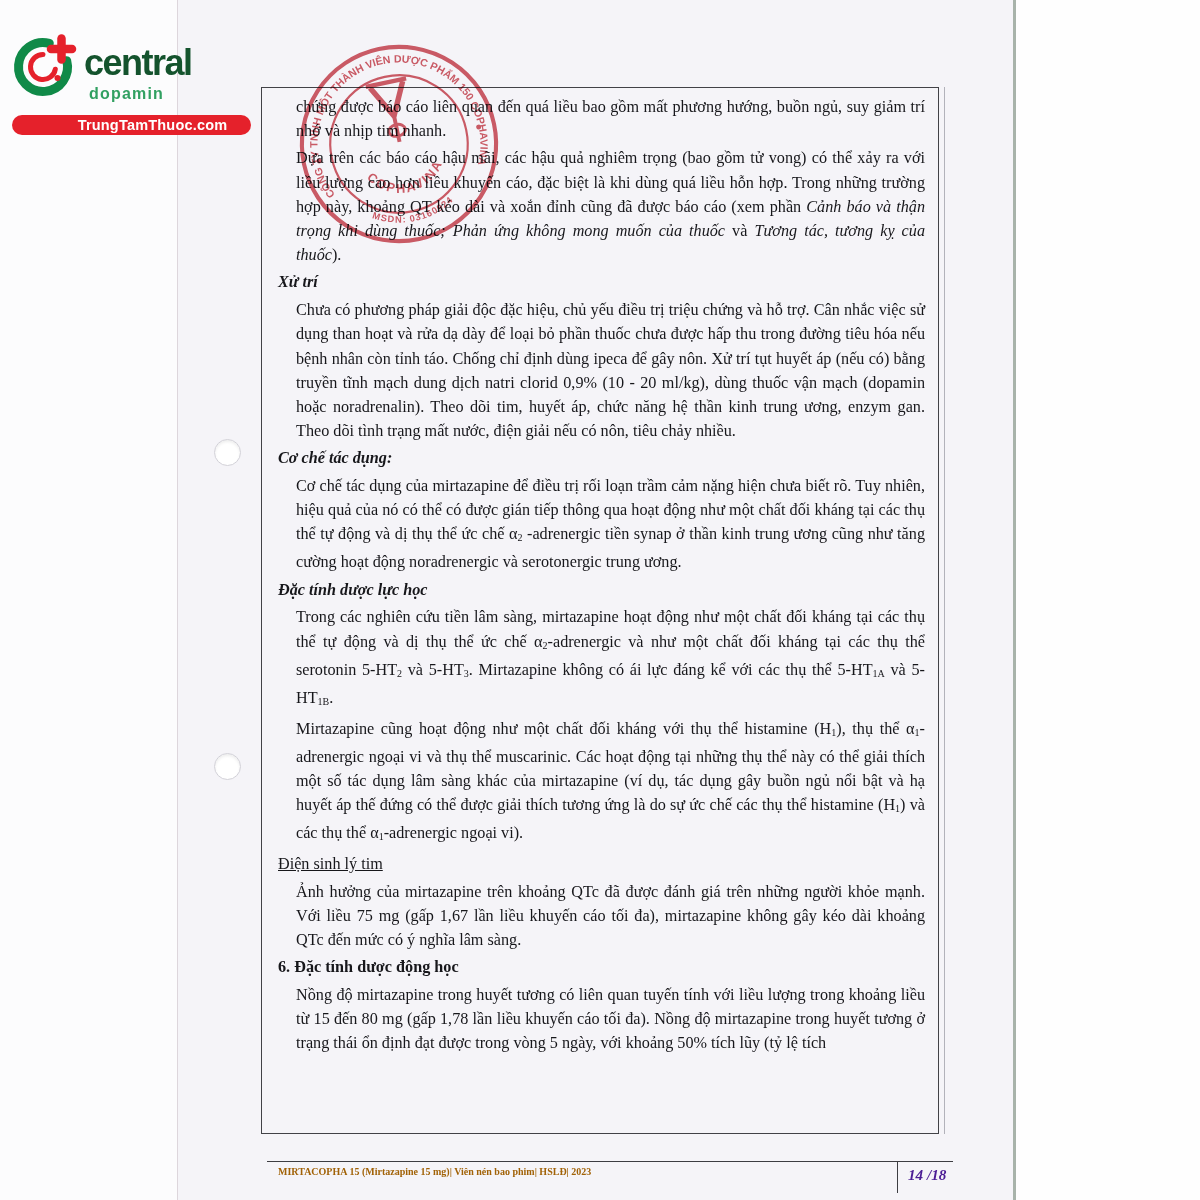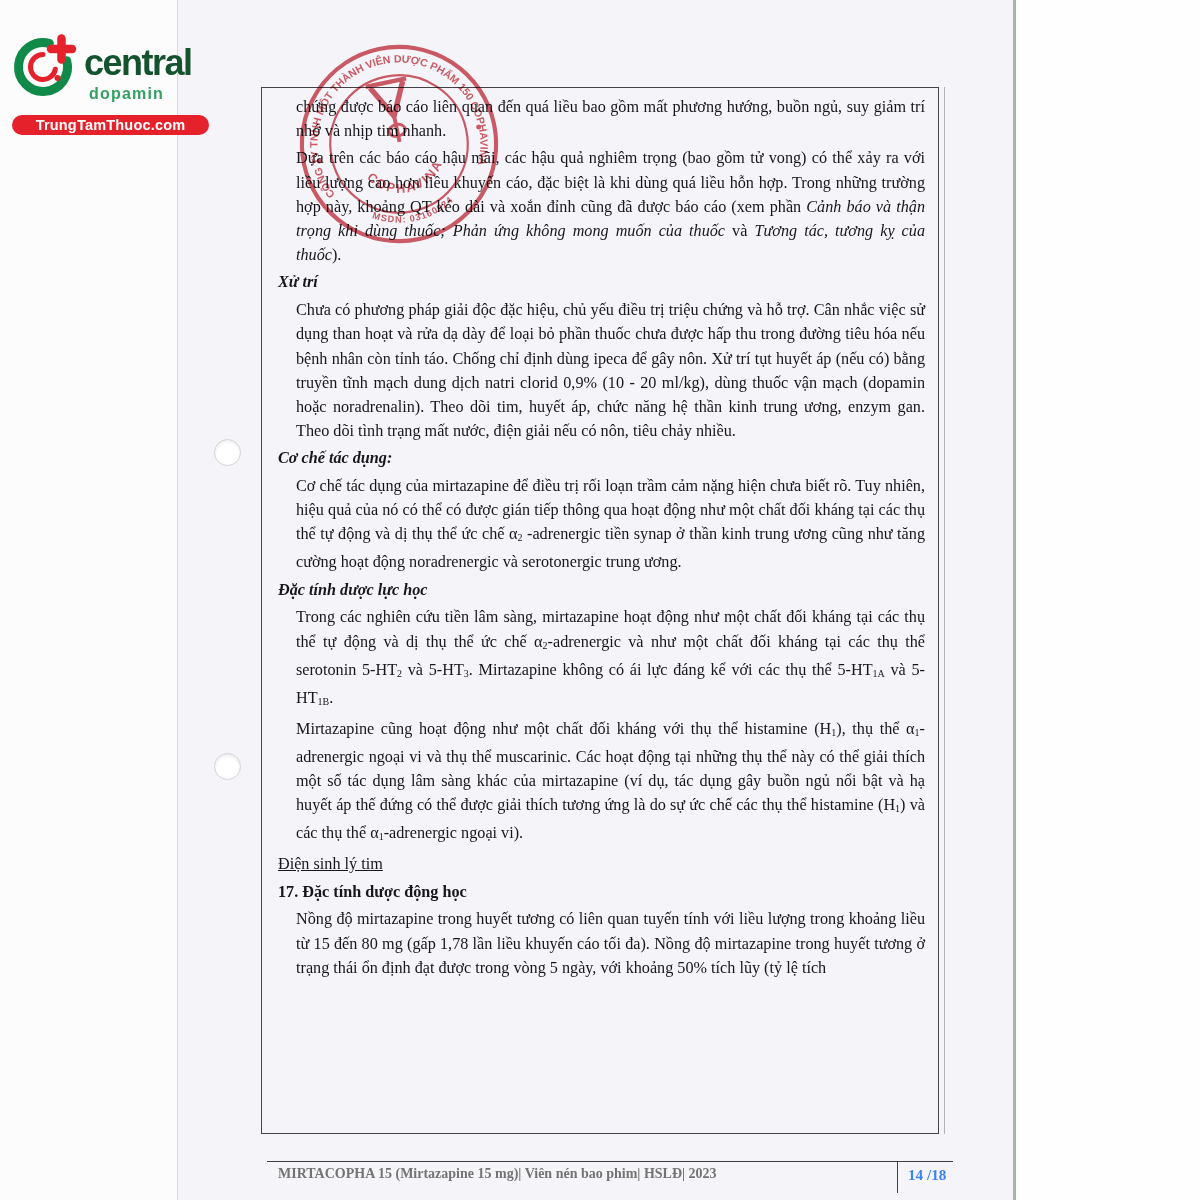--- a/index.html
+++ b/index.html
@@ -20,39 +20,39 @@
 
   
   .logo{position:absolute;left:0;top:0;width:280px;height:150px;}
   .logo svg{position:absolute;left:10px;top:33px;}
   .brand{position:absolute;left:84px;top:42px;font-family:"Liberation Sans",sans-serif;
          font-weight:bold;font-size:36px;color:#14532d;letter-spacing:-1.5px;}
   .brand-sub{position:absolute;left:89px;top:85px;font-family:"Liberation Sans",sans-serif;
          font-weight:bold;font-size:16px;color:#31a061;letter-spacing:1.2px;}
   .banner{position:absolute;left:12px;top:115px;width:197px;height:20px;background:#e5212b;
          border-radius:10px;color:#ffffff;font-family:"Liberation Sans",sans-serif;
-         font-weight:bold;font-size:14.5px;line-height:20px;text-align:center;letter-spacing:.2px;}
+         font-weight:bold;font-size:14.5px;line-height:20px;text-align:center;letter-spacing:.2px;padding-left:42px;}
 
   
   .stamp{position:absolute;left:296px;top:41px;width:206px;height:206px;
          transform:rotate(-12deg);opacity:.82;mix-blend-mode:multiply;}
 
   
   .docbox{position:absolute;left:261px;top:87px;width:678px;height:1047px;box-sizing:border-box;
           border:1.6px solid #424247;padding:7px 13px 0 0;overflow:hidden;}
   .docbox-shadowline{position:absolute;left:944px;top:87px;width:1px;height:1047px;background:#b2b2ba;}
   .blk{font-size:16.2px;line-height:24.2px;text-align:justify;margin:0 0 3px 34px;}
   .lvl1{margin-left:16px;text-align:left;}
   .hd{margin-top:1px;margin-bottom:3.5px;}
 
   
   .footer-rule{position:absolute;left:267px;top:1161px;width:686px;border-top:1.8px solid #3d3d42;}
   .footer-divider{position:absolute;left:897px;top:1162px;height:31px;border-left:1.6px solid #3d3d42;}
-  .footer-text{position:absolute;left:278px;top:1166px;font-weight:bold;font-size:14px;color:#737373;}
-  .footer-page{position:absolute;left:908px;top:1166px;font-weight:bold;font-size:15.2px;color:#3b82f6;}
+  .footer-text{position:absolute;left:278px;top:1166px;font-weight:bold;font-size:10px;color:#a16207;}
+  .footer-page{position:absolute;left:908px;top:1166px;font-weight:bold;font-size:15.2px;color:#4c1d95;font-style:italic;}
 </style>
 </head>
 <body>
 
 <div class="left-strip"></div>
 <div class="paper"></div>
 <div class="right-edge"></div>
 <div class="right-strip"></div>
 
 <div class="hole hole1"></div>
@@ -75,21 +75,22 @@
   <div class="blk"><span>chứng được báo cáo liên quan đến quá liều bao gồm mất phương hướng, buồn ngủ, suy giảm trí nhớ và nhịp tim nhanh.</span></div>
   <div class="blk"><span>Dựa trên các báo cáo hậu mãi, các hậu quả nghiêm trọng (bao gồm tử vong) có thể xảy ra với liều lượng cao hơn liều khuyến cáo, đặc biệt là khi dùng quá liều hỗn hợp. Trong những trường hợp này, khoảng QT kéo dài và xoắn đỉnh cũng đã được báo cáo (xem phần </span><span style="font-style: italic;">Cảnh báo và thận trọng khi dùng thuốc; Phản ứng không mong muốn của thuốc</span><span> và </span><span style="font-style: italic;">Tương tác, tương kỵ của thuốc</span><span>).</span></div>
   <div class="blk lvl1 hd"><span style="font-weight: bold; font-style: italic;">Xử trí</span></div>
   <div class="blk"><span>Chưa có phương pháp giải độc đặc hiệu, chủ yếu điều trị triệu chứng và hỗ trợ. Cân nhắc việc sử dụng than hoạt và rửa dạ dày để loại bỏ phần thuốc chưa được hấp thu trong đường tiêu hóa nếu bệnh nhân còn tỉnh táo. Chống chỉ định dùng ipeca để gây nôn. Xử trí tụt huyết áp (nếu có) bằng truyền tĩnh mạch dung dịch natri clorid 0,9% (10 - 20 ml/kg), dùng thuốc vận mạch (dopamin hoặc noradrenalin). Theo dõi tim, huyết áp, chức năng hệ thần kinh trung ương, enzym gan. Theo dõi tình trạng mất nước, điện giải nếu có nôn, tiêu chảy nhiều.</span></div>
   <div class="blk lvl1 hd"><span style="font-weight: bold; font-style: italic; text-align: right;">Cơ chế tác dụng:</span></div>
   <div class="blk"><span>Cơ chế tác dụng của mirtazapine để điều trị rối loạn trầm cảm nặng hiện chưa biết rõ. Tuy nhiên, hiệu quả của nó có thể có được gián tiếp thông qua hoạt động như một chất đối kháng tại các thụ thể tự động và dị thụ thể ức chế α</span><span style="font-size: 0.62em; vertical-align: -0.18em;">2</span><span> -adrenergic tiền synap ở thần kinh trung ương cũng như tăng cường hoạt động noradrenergic và serotonergic trung ương.</span></div>
   <div class="blk lvl1 hd"><span style="font-weight: bold; font-style: italic;">Đặc tính dược lực học</span></div>
   <div class="blk"><span>Trong các nghiên cứu tiền lâm sàng, mirtazapine hoạt động như một chất đối kháng tại các thụ thể tự động và dị thụ thể ức chế α</span><span style="font-size: 0.62em; vertical-align: -0.18em;">2</span><span>-adrenergic và như một chất đối kháng tại các thụ thể serotonin 5-HT</span><span style="font-size: 0.62em; vertical-align: -0.18em;">2</span><span> và 5-HT</span><span style="font-size: 0.62em; vertical-align: -0.18em;">3</span><span>. Mirtazapine không có ái lực đáng kể với các thụ thể 5-HT</span><span style="font-size: 0.62em; vertical-align: -0.18em;">1A</span><span> và 5-HT</span><span style="font-size: 0.62em; vertical-align: -0.18em;">1B</span><span>.</span></div>
   <div class="blk"><span>Mirtazapine cũng hoạt động như một chất đối kháng với thụ thể histamine (H</span><span style="font-size: 0.62em; vertical-align: -0.18em;">1</span><span>), thụ thể α</span><span style="font-size: 0.62em; vertical-align: -0.18em;">1</span><span>-adrenergic ngoại vi và thụ thể muscarinic. Các hoạt động tại những thụ thể này có thể giải thích một số tác dụng lâm sàng khác của mirtazapine (ví dụ, tác dụng gây buồn ngủ nổi bật và hạ huyết áp thế đứng có thể được giải thích tương ứng là do sự ức chế các thụ thể histamine (H</span><span style="font-size: 0.62em; vertical-align: -0.18em;">1</span><span>) và các thụ thể α</span><span style="font-size: 0.62em; vertical-align: -0.18em;">1</span><span>-adrenergic ngoại vi).</span></div>
   <div class="blk lvl1 hd"><span style="text-decoration: underline;">Điện sinh lý tim</span></div>
-  <div class="blk lvl1 hd"><span style="font-weight: bold;">17. Đặc tính dược động học</span></div>
+  <div class="blk"><span>Ảnh hưởng của mirtazapine trên khoảng QTc đã được đánh giá trên những người khỏe mạnh. Với liều 75 mg (gấp 1,67 lần liều khuyến cáo tối đa), mirtazapine không gây kéo dài khoảng QTc đến mức có ý nghĩa lâm sàng.</span></div>
+  <div class="blk lvl1 hd"><span style="font-weight: bold;">6. Đặc tính dược động học</span></div>
   <div class="blk"><span>Nồng độ mirtazapine trong huyết tương có liên quan tuyến tính với liều lượng trong khoảng liều từ 15 đến 80 mg (gấp 1,78 lần liều khuyến cáo tối đa). Nồng độ mirtazapine trong huyết tương ở trạng thái ổn định đạt được trong vòng 5 ngày, với khoảng 50% tích lũy (tỷ lệ tích</span></div>
 </div>
 <div class="docbox-shadowline"></div>
 
 <svg class="stamp" viewBox="0 0 210 210">
   <defs>
     <path id="arcTop" d="M 29.8,140.1 A 83,83 0 1 1 180.2,140.1" fill="none"></path>
     <path id="arcBottom" d="M 31.3,136.3 A 80,80 0 0 0 178.7,136.3" fill="none"></path>
     <path id="arcName" d="M 63.2,128 A 46,46 0 0 0 146.8,128" fill="none"></path>
   </defs>

